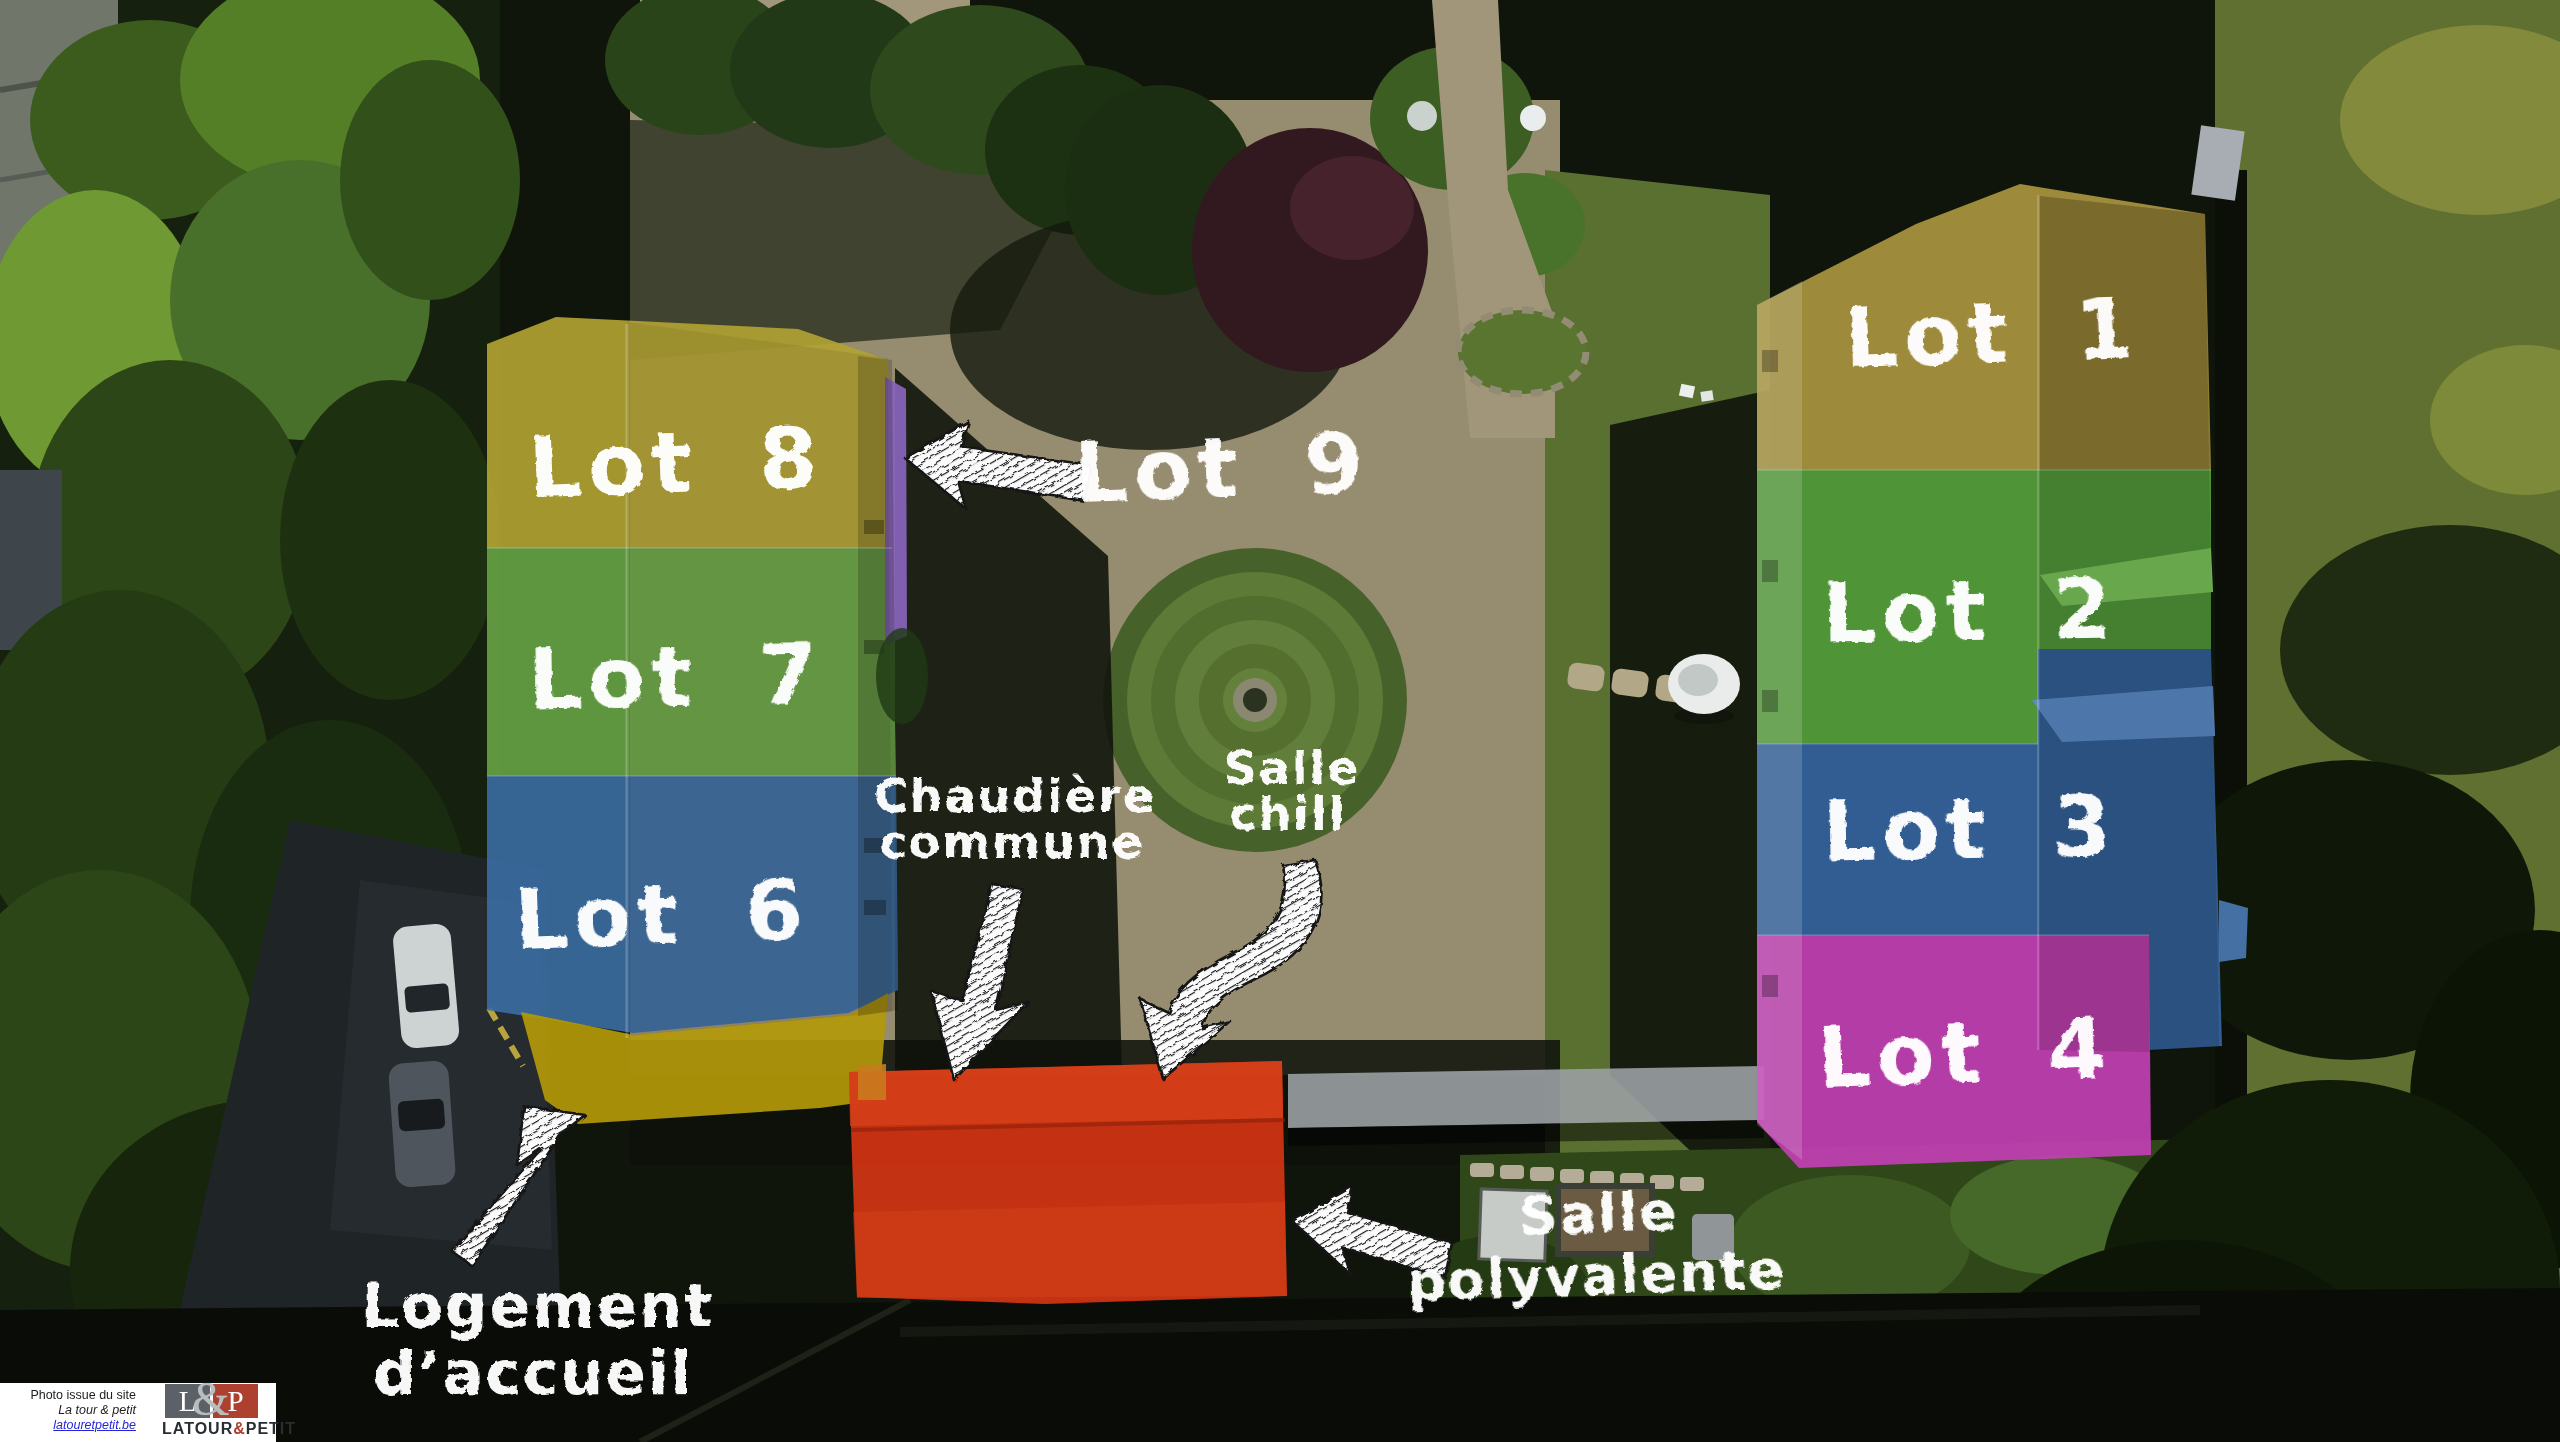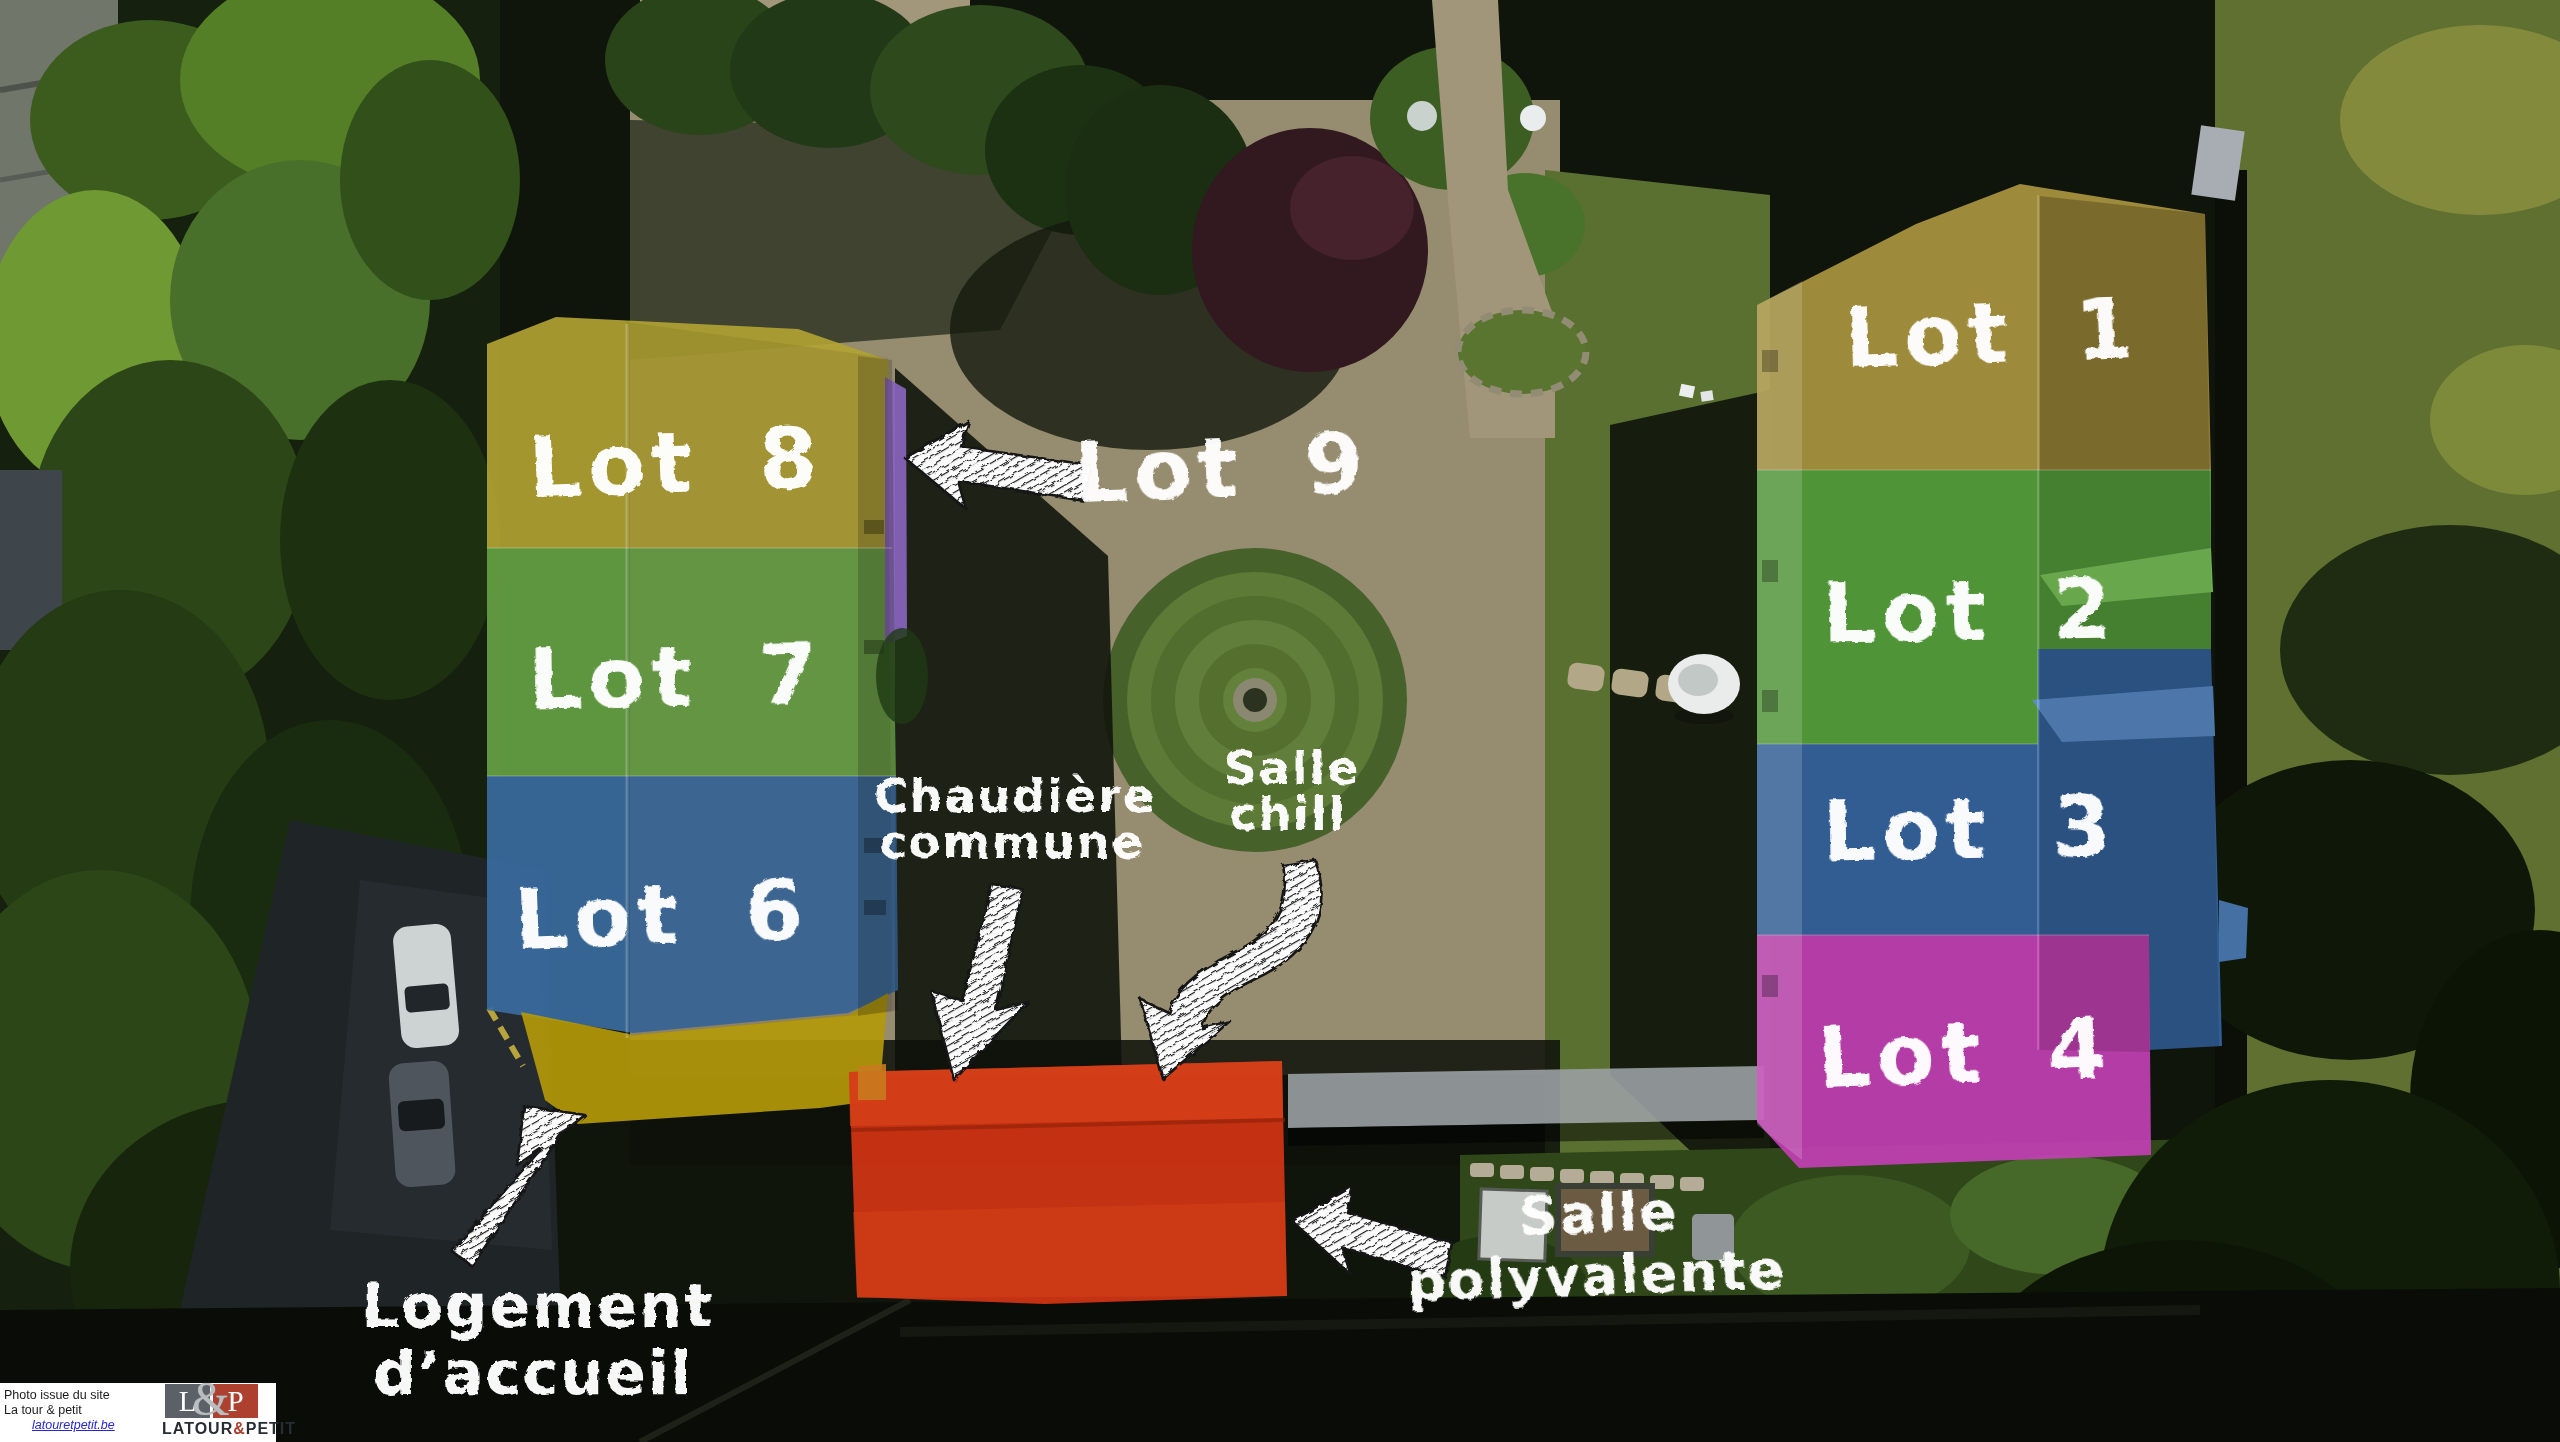--- a/index.html
+++ b/index.html
@@ -6,23 +6,23 @@
   .stage{position:relative;width:2560px;height:1442px;overflow:hidden;background:#0e120b;
          font-family:"DejaVu Sans", sans-serif;}
   .stage svg{position:absolute;left:0;top:0;}
   .chalk-lot{font-family:"DejaVu Sans", sans-serif;font-weight:bold;fill:#ffffff;
              letter-spacing:6px;word-spacing:26px;opacity:.97;}
   .chalk-small{font-family:"DejaVu Sans", sans-serif;font-weight:bold;fill:#ffffff;
              letter-spacing:2px;opacity:.97;}
   .arrow{fill:url(#hatch);stroke:#141414;stroke-width:2.6;stroke-linejoin:round;}
   
   .credit{position:absolute;left:0;top:1383px;width:276px;height:59px;background:#ffffff;z-index:5;}
-  .credit-text{position:absolute;left:4px;top:5px;width:132px;text-align:left;
+  .credit-text{position:absolute;left:4px;top:5px;width:132px;text-align:right;
                font-family:"Liberation Sans", sans-serif;font-size:12.5px;line-height:1.2;color:#1c1c1c;}
-  .credit-text .it{}
+  .credit-text .it{font-style:italic;}
   .credit-text a{color:#2626d8;font-style:italic;text-decoration:underline;margin-left:28px;}
   .logo{position:absolute;left:162px;top:0;width:112px;height:59px;}
   .sq{position:absolute;top:1px;width:45px;height:34px;}
   .sq-l{left:3px;background:#5b6166;}
   .sq-r{left:51px;background:#ad402f;}
   .sq span{position:absolute;left:0;top:1px;width:100%;text-align:center;
            font-family:"Liberation Serif", serif;font-size:29px;line-height:32px;color:#fff;}
   .amp{position:absolute;left:30px;top:-8px;z-index:3;font-family:"Liberation Serif", serif;
        font-size:48px;line-height:48px;color:#b9bdc0;text-shadow:0 0 1px #8d9296;}
   .logo-caption{position:absolute;top:37px;left:0;width:100%;text-align:center;

